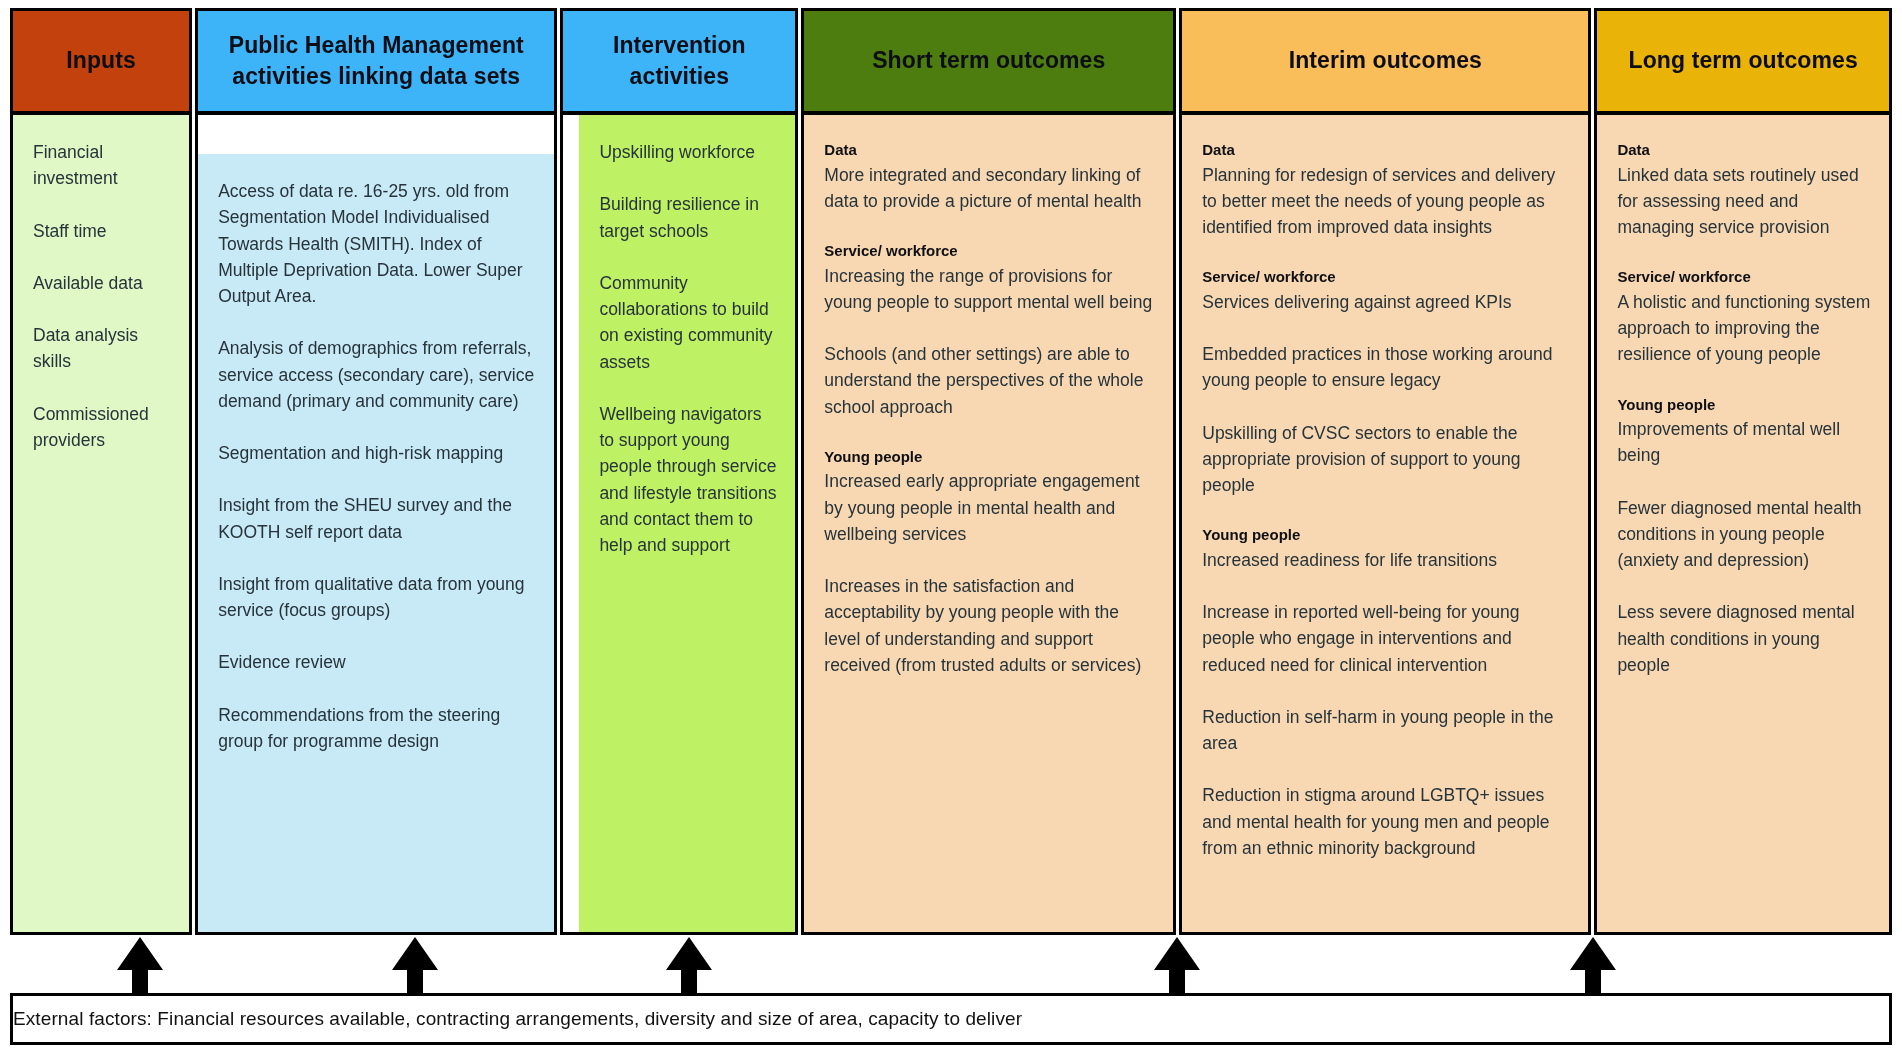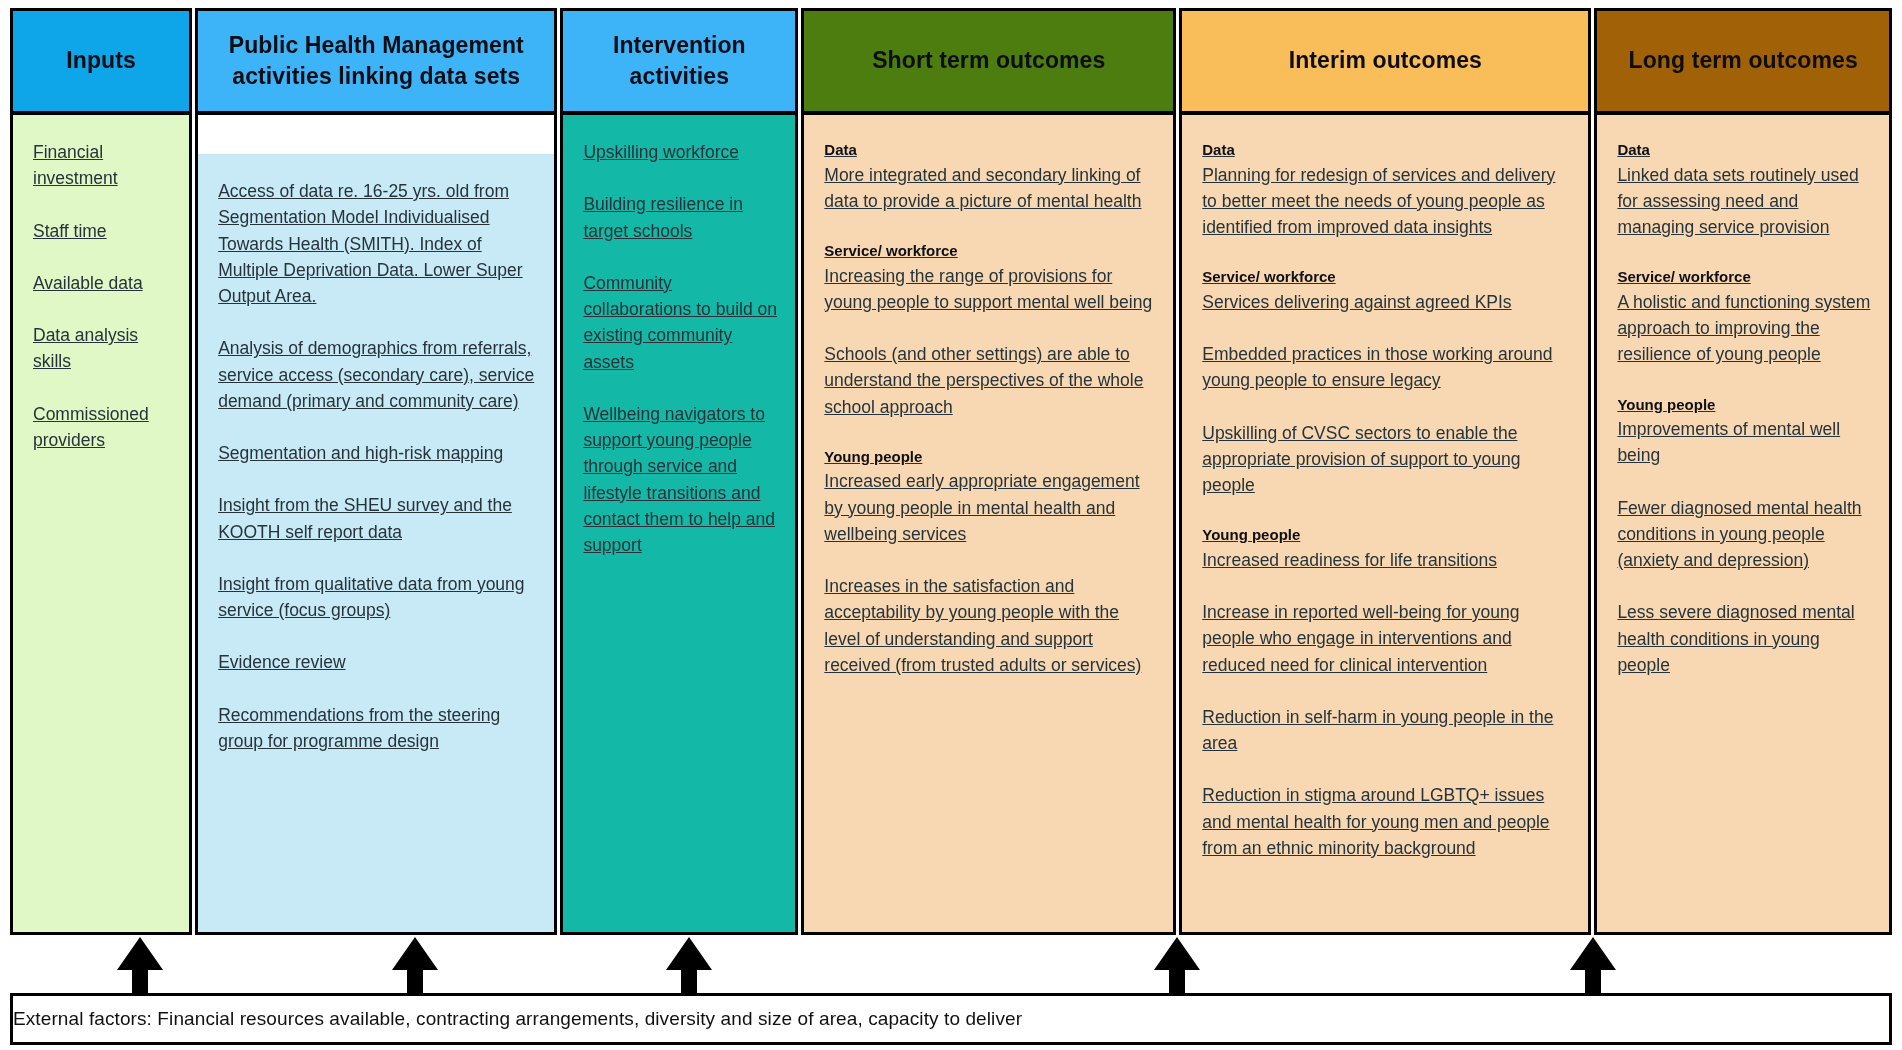--- a/index.html
+++ b/index.html
@@ -56,21 +56,20 @@
     line-height: 1.35;
     color: #0d0d15;
     letter-spacing: 0.1px;
   }
   .col-body {
     flex: 1 1 auto;
     box-sizing: border-box;
     padding: 24px 16px 16px 20px;
     overflow: hidden;
     color: #27333a;
-    text-decoration: underline;
   }
   .block-para {
     font-size: 17.5px;
     line-height: 1.5;
     margin: 0 0 26px 0;
   }
   .block-heading {
     font-size: 15px;
     line-height: 1.5;
     font-weight: 700;
@@ -111,21 +110,21 @@
     letter-spacing: 0.1px;
   }
 </style>
 </head>
 <body>
 
 <div class="page">
 
   <div class="columns" id="columns">
       <section class="column col-inputs">
-        <div class="col-header" style="background: #0ea5e9;">
+        <div class="col-header" style="background: #c2410c;">
           <div class="col-title">Inputs</div>
         </div>
         <div class="col-body" style="background: rgb(223, 248, 197);">
           <div class="block-para">Financial investment</div>
           <div class="block-para">Staff time</div>
           <div class="block-para">Available data</div>
           <div class="block-para">Data analysis skills</div>
           <div class="block-para">Commissioned providers</div>
         </div>
       </section>
@@ -140,21 +139,21 @@
           <div class="block-para">Insight from the SHEU survey and the KOOTH self report data</div>
           <div class="block-para">Insight from qualitative data from young service (focus groups)</div>
           <div class="block-para">Evidence review</div>
           <div class="block-para">Recommendations from the steering group for programme design</div>
         </div>
       </section>
       <section class="column col-intervention">
         <div class="col-header" style="background: rgb(62, 180, 248);">
           <div class="col-title">Intervention activities</div>
         </div>
-        <div class="col-body" style="background: #14b8a6;">
+        <div class="col-body" style="background: #bef264; margin-left: 16px;">
           <div class="block-para">Upskilling workforce</div>
           <div class="block-para">Building resilience in target schools</div>
           <div class="block-para">Community collaborations to build on existing community assets</div>
           <div class="block-para">Wellbeing navigators to support young people through service and lifestyle transitions and contact them to help and support</div>
         </div>
       </section>
       <section class="column col-short">
         <div class="col-header" style="background: #4d7c0f;">
           <div class="col-title">Short term outcomes</div>
         </div>
@@ -181,21 +180,21 @@
           <div class="block-para">Embedded practices in those working around young people to ensure legacy</div>
           <div class="block-para">Upskilling of CVSC sectors to enable the appropriate provision of support to young people</div>
           <div class="block-heading">Young people</div>
           <div class="block-para">Increased readiness for life transitions</div>
           <div class="block-para">Increase in reported well-being for young people who engage in interventions and reduced need for clinical intervention</div>
           <div class="block-para">Reduction in self-harm in young people in the area</div>
           <div class="block-para">Reduction in stigma around LGBTQ+ issues and mental health for young men and people from an ethnic minority background</div>
         </div>
       </section>
       <section class="column col-long">
-        <div class="col-header" style="background: #a16207;">
+        <div class="col-header" style="background: #eab308;">
           <div class="col-title">Long term outcomes</div>
         </div>
         <div class="col-body" style="background: rgb(247, 216, 178);">
           <div class="block-heading">Data</div>
           <div class="block-para">Linked data sets routinely used for assessing need and managing service provision</div>
           <div class="block-heading">Service/ workforce</div>
           <div class="block-para">A holistic and functioning system approach to improving the resilience of young people</div>
           <div class="block-heading">Young people</div>
           <div class="block-para">Improvements of mental well being</div>
           <div class="block-para">Fewer diagnosed mental health conditions in young people (anxiety and depression)</div>

